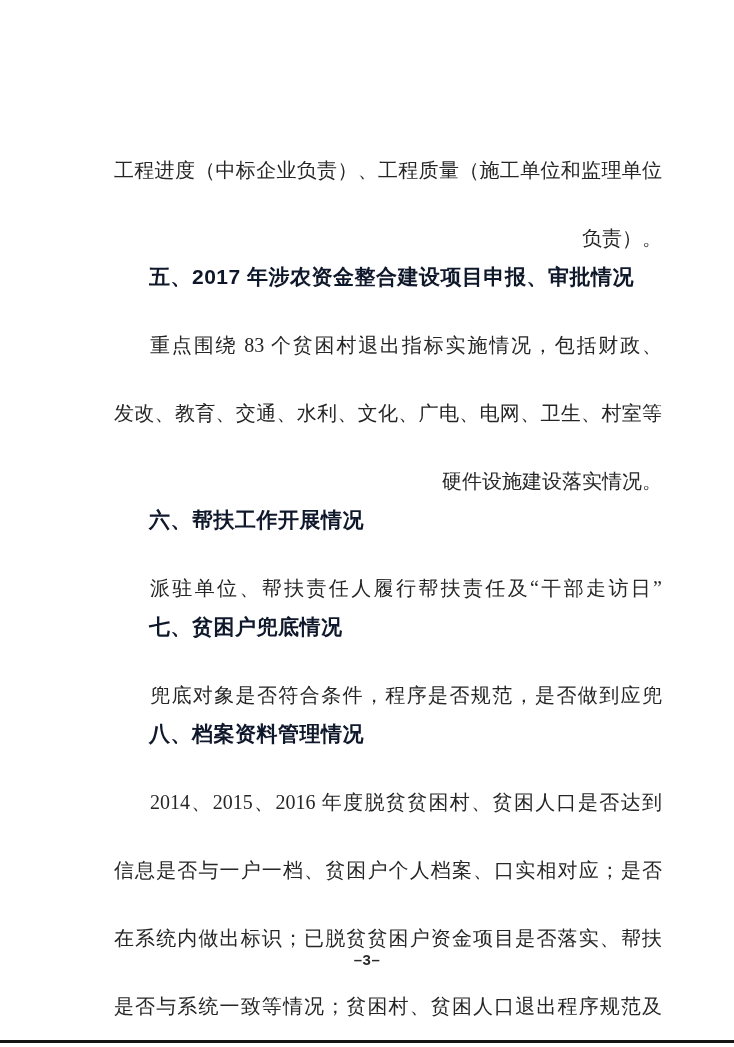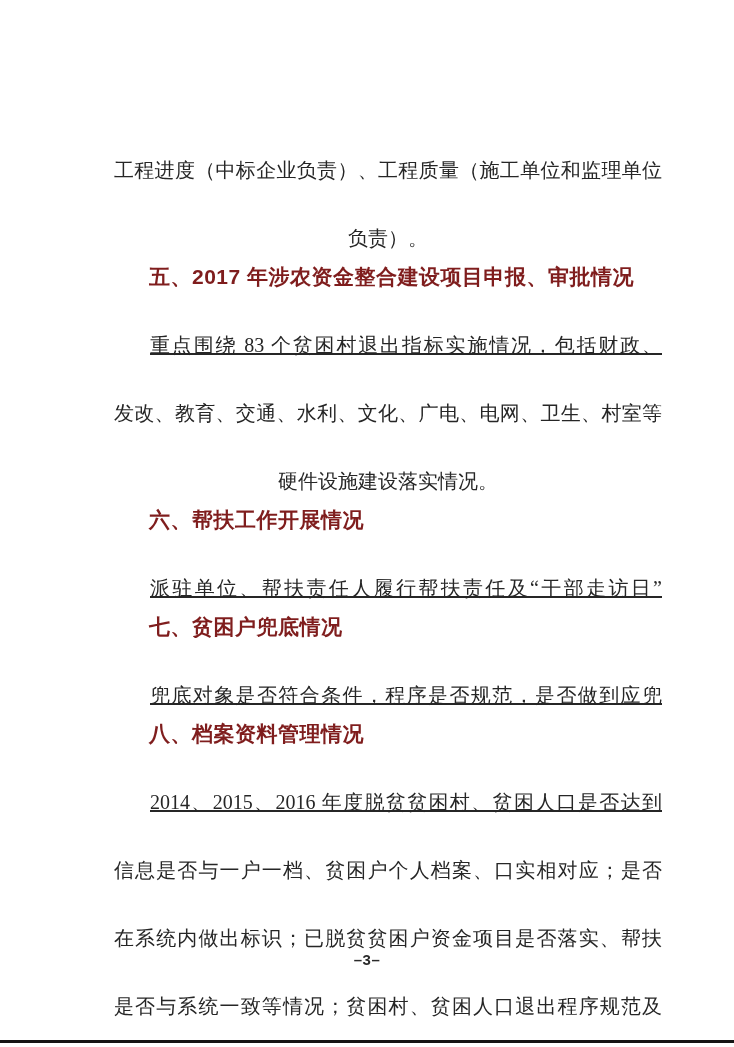--- a/index.html
+++ b/index.html
@@ -25,35 +25,34 @@
     height: 38px;
     line-height: 38px;
     font-size: 20px;
     color: #262626;
     text-align: justify;
     text-align-last: justify;
     overflow: hidden;
     margin-top: 30px;
   }
   .text-line.plain {
-    text-align: center;
+    text-align: right;
     text-align-last: auto;
   }
   .text-line.first-line {
     text-indent: 36px;
-    text-decoration: underline;
   }
   .section-heading {
     height: 39px;
     line-height: 39px;
     padding-left: 35px;
     font-family: "Liberation Sans", sans-serif;
     font-weight: bold;
     font-size: 21px;
-    color: #7f1d1d;
+    color: #0f172a;
     letter-spacing: 0.5px;
     white-space: nowrap;
   }
   .page-footer {
     position: absolute;
     left: 0;
     top: 951px;
     width: 100%;
     text-align: center;
     font-family: "Liberation Sans", sans-serif;

